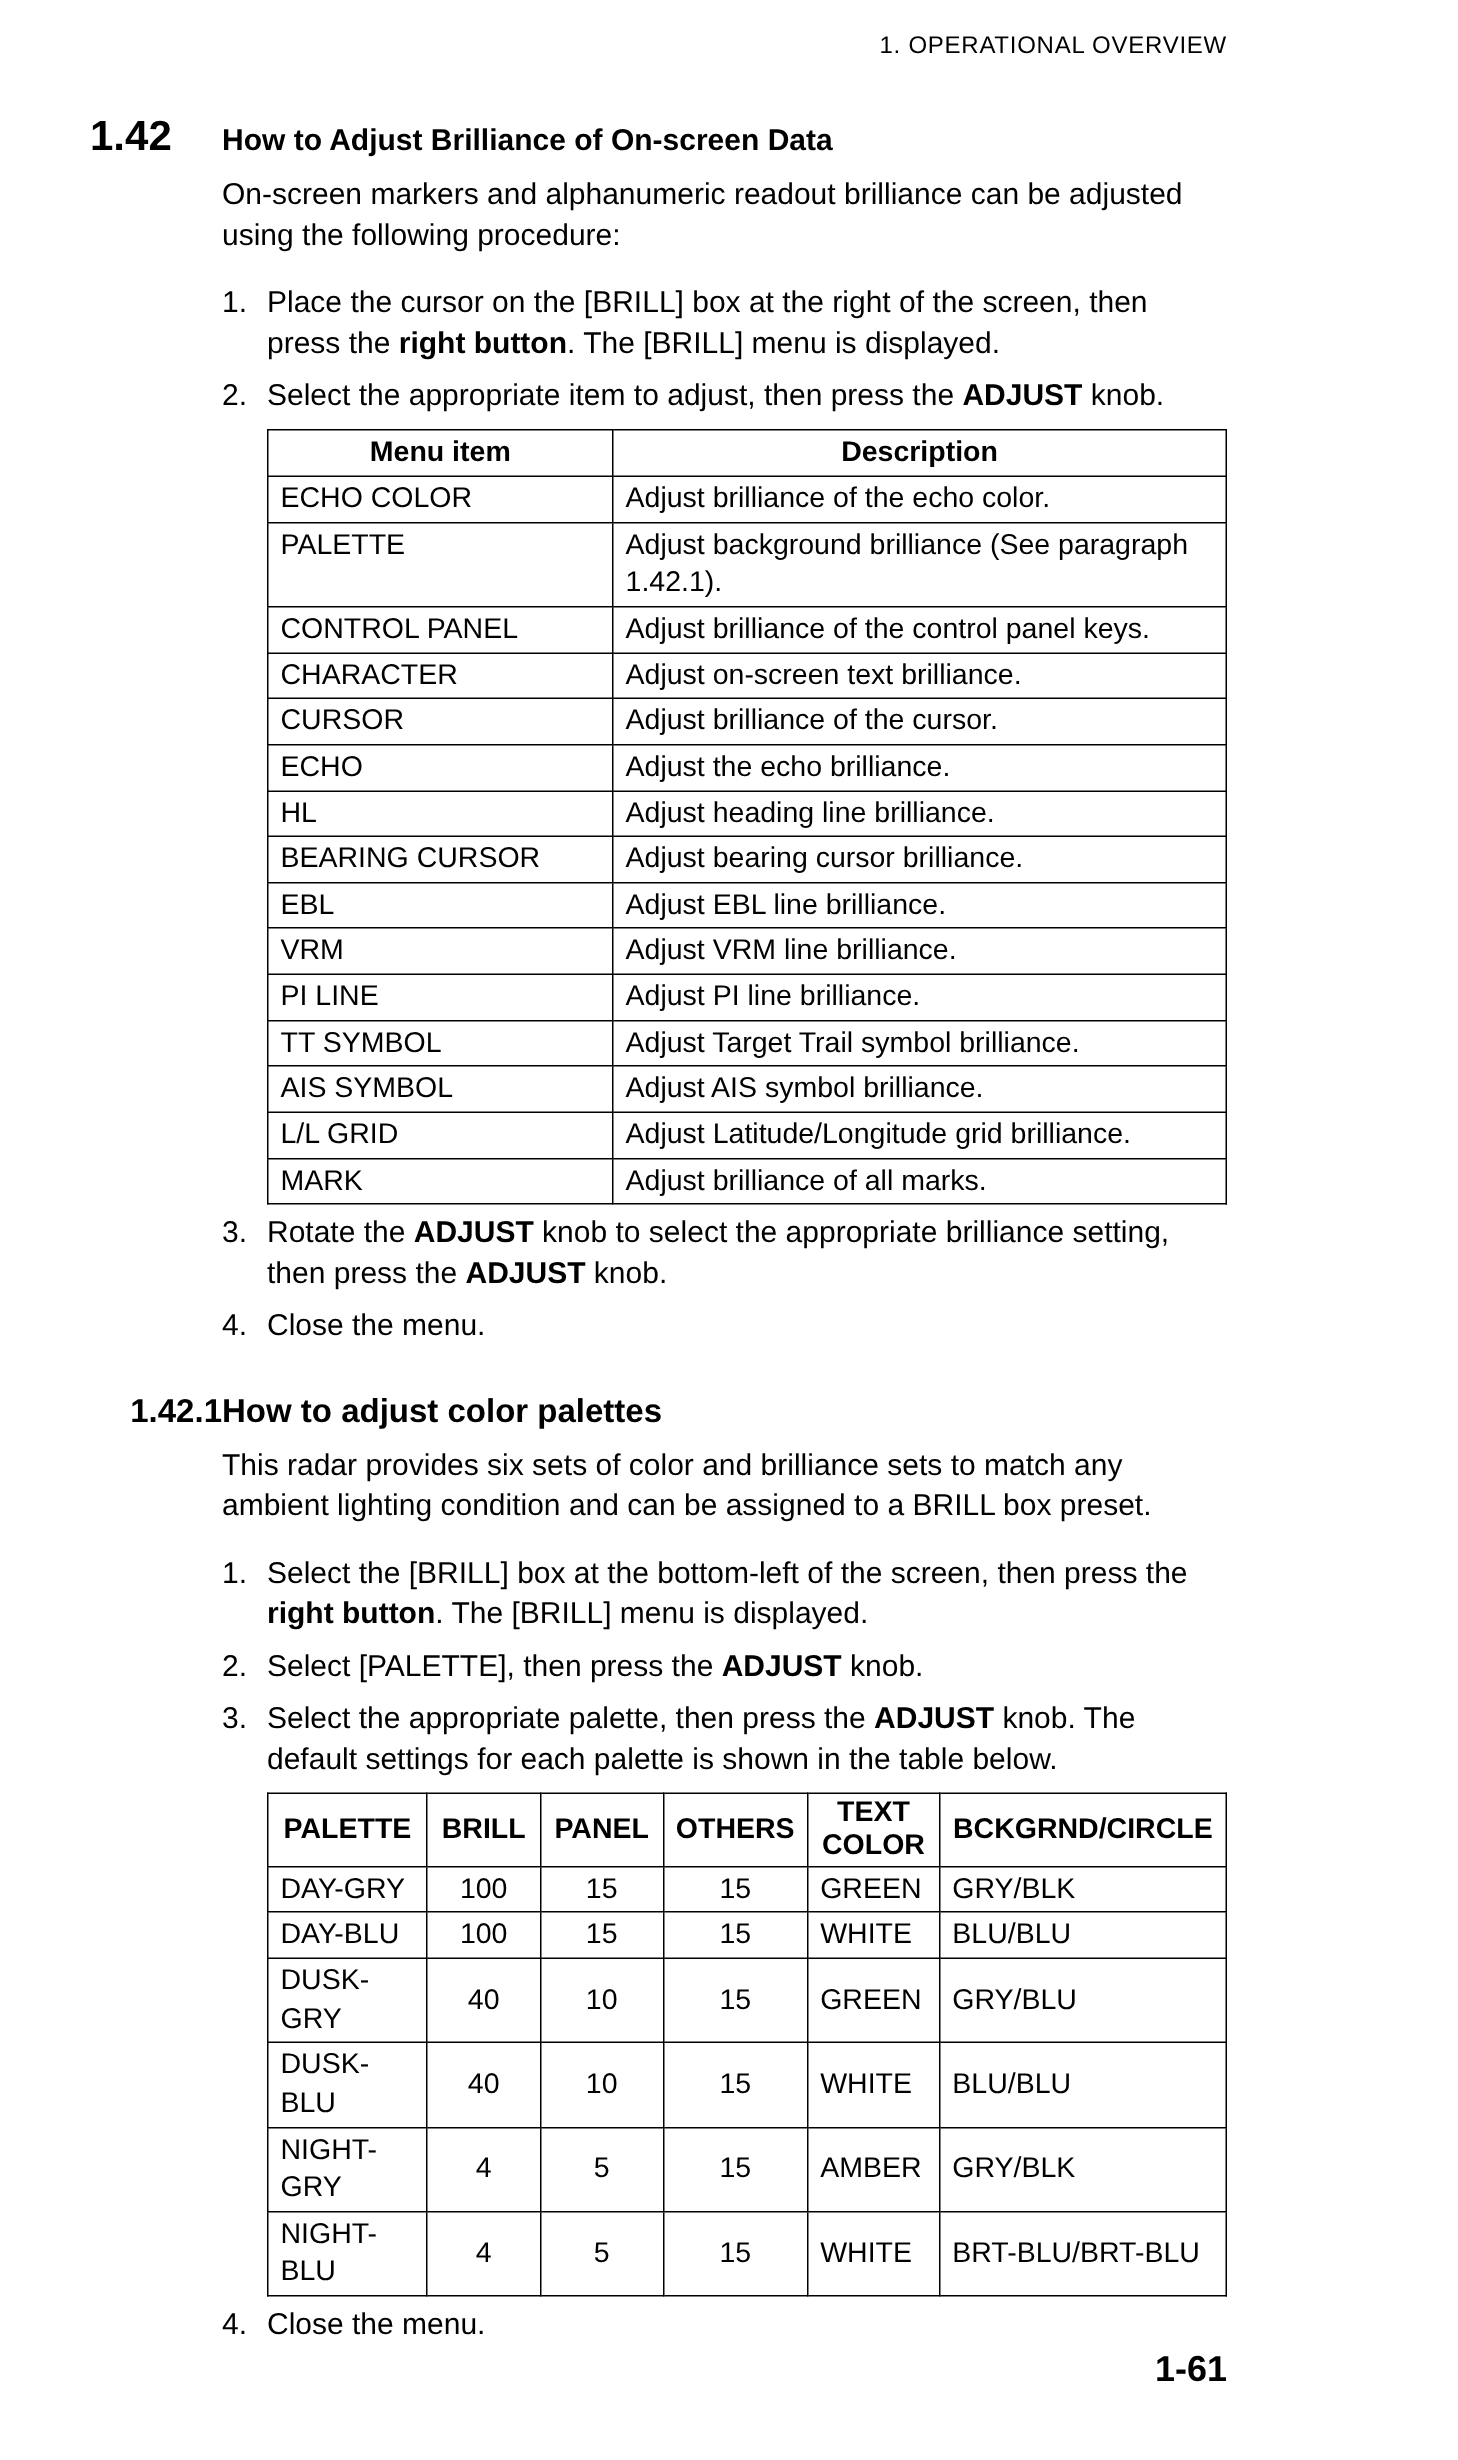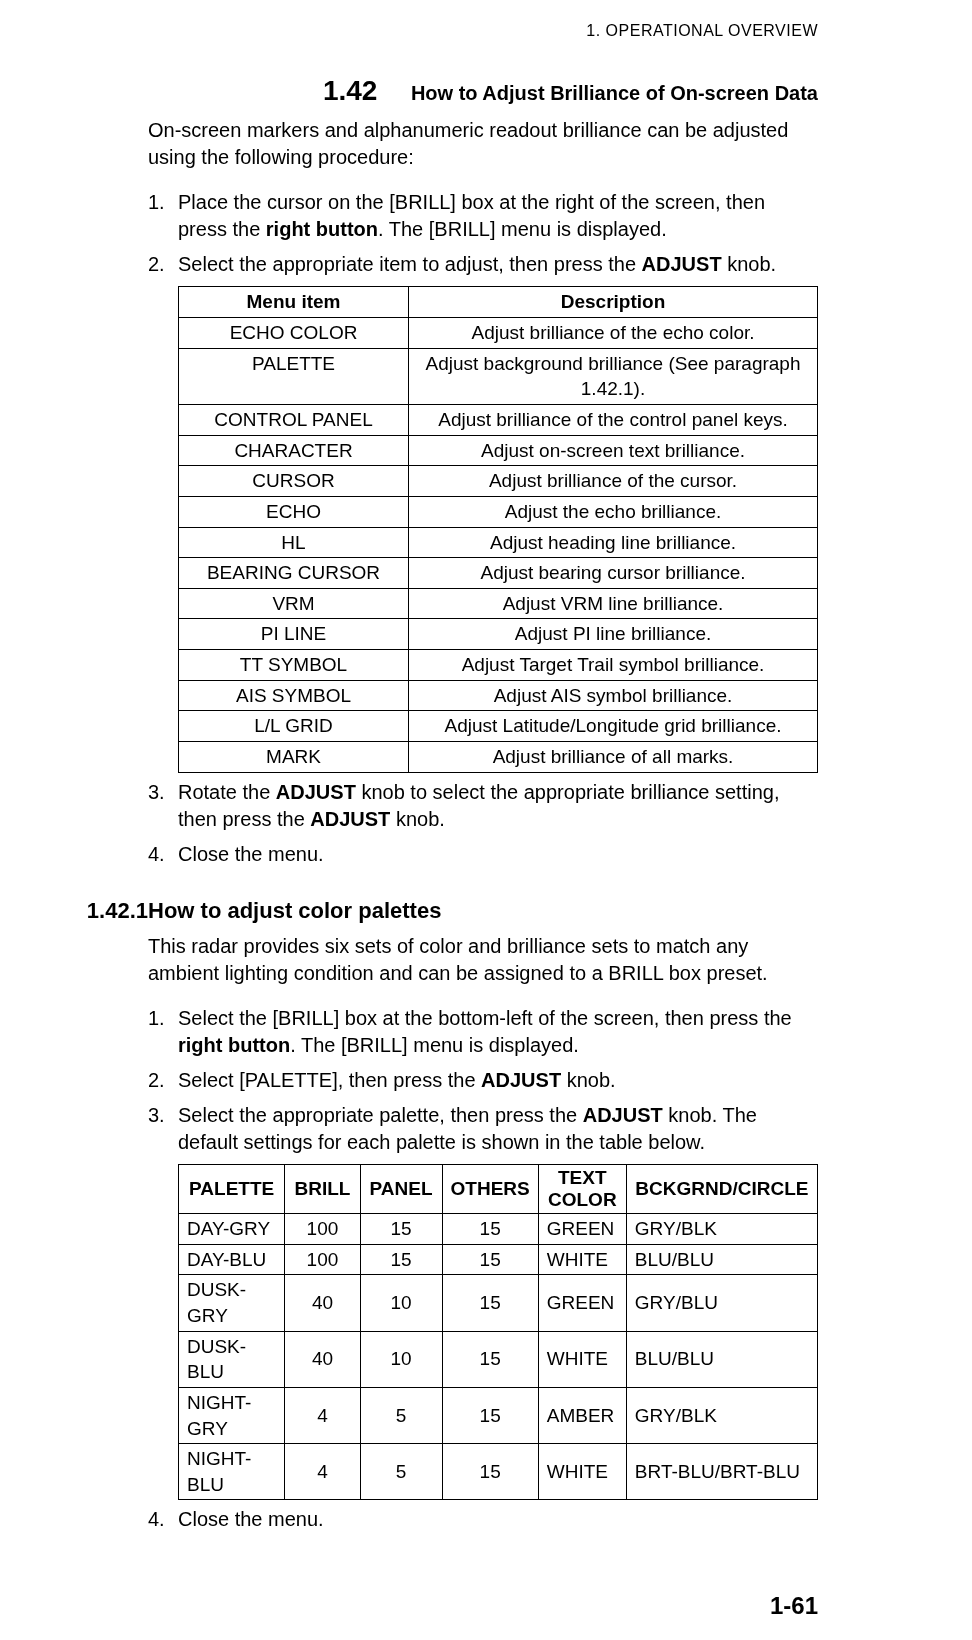--- a/index.html
+++ b/index.html
@@ -21,21 +21,20 @@
   .running-head {
     text-align: right;
     font-size: 16px;
     letter-spacing: 0.5px;
     margin-bottom: 30px;
   }
   .sec {
     display: flex;
     align-items: baseline;
     margin-bottom: 8px;
-    justify-content: flex-end;
   }
   .sec .num {
     font-weight: bold;
     font-size: 28px;
     width: 88px;
     flex-shrink: 0;
   }
   .sec .title {
     font-weight: bold;
     font-size: 20px;
@@ -78,21 +77,21 @@
   table.data {
     border-collapse: collapse;
     width: 100%;
     margin: 4px 0 6px 0;
     font-size: 19px;
   }
   table.data th, table.data td {
     border: 1px solid #000;
     padding: 2px 8px;
     vertical-align: top;
-    text-align: center;
+    text-align: left;
   }
   table.data th {
     font-weight: bold;
     text-align: center;
   }
   table.palette {
     border-collapse: collapse;
     width: 100%;
     margin: 4px 0 6px 0;
     font-size: 19px;
@@ -104,21 +103,21 @@
   }
   table.palette th {
     font-weight: bold;
     text-align: center;
     line-height: 1.15;
   }
   table.palette td.center { text-align: center; }
   .page-num {
     position: absolute;
     right: 70px;
-    bottom: 18px;
+    bottom: 44px;
     font-weight: bold;
     font-size: 24px;
   }
 </style>
 </head>
 <body>
 
 <div class="page">
 
   <div class="running-head">1.  OPERATIONAL OVERVIEW</div>
@@ -182,20 +181,24 @@
               <td>ECHO</td>
               <td>Adjust the echo brilliance.</td>
             </tr>
             <tr>
               <td>HL</td>
               <td>Adjust heading line brilliance.</td>
             </tr>
             <tr>
               <td>BEARING CURSOR</td>
               <td>Adjust bearing cursor brilliance.</td>
+            </tr>
+            <tr>
+              <td>EBL</td>
+              <td>Adjust EBL line brilliance.</td>
             </tr>
             <tr>
               <td>VRM</td>
               <td>Adjust VRM line brilliance.</td>
             </tr>
             <tr>
               <td>PI LINE</td>
               <td>Adjust PI line brilliance.</td>
             </tr>
             <tr>

